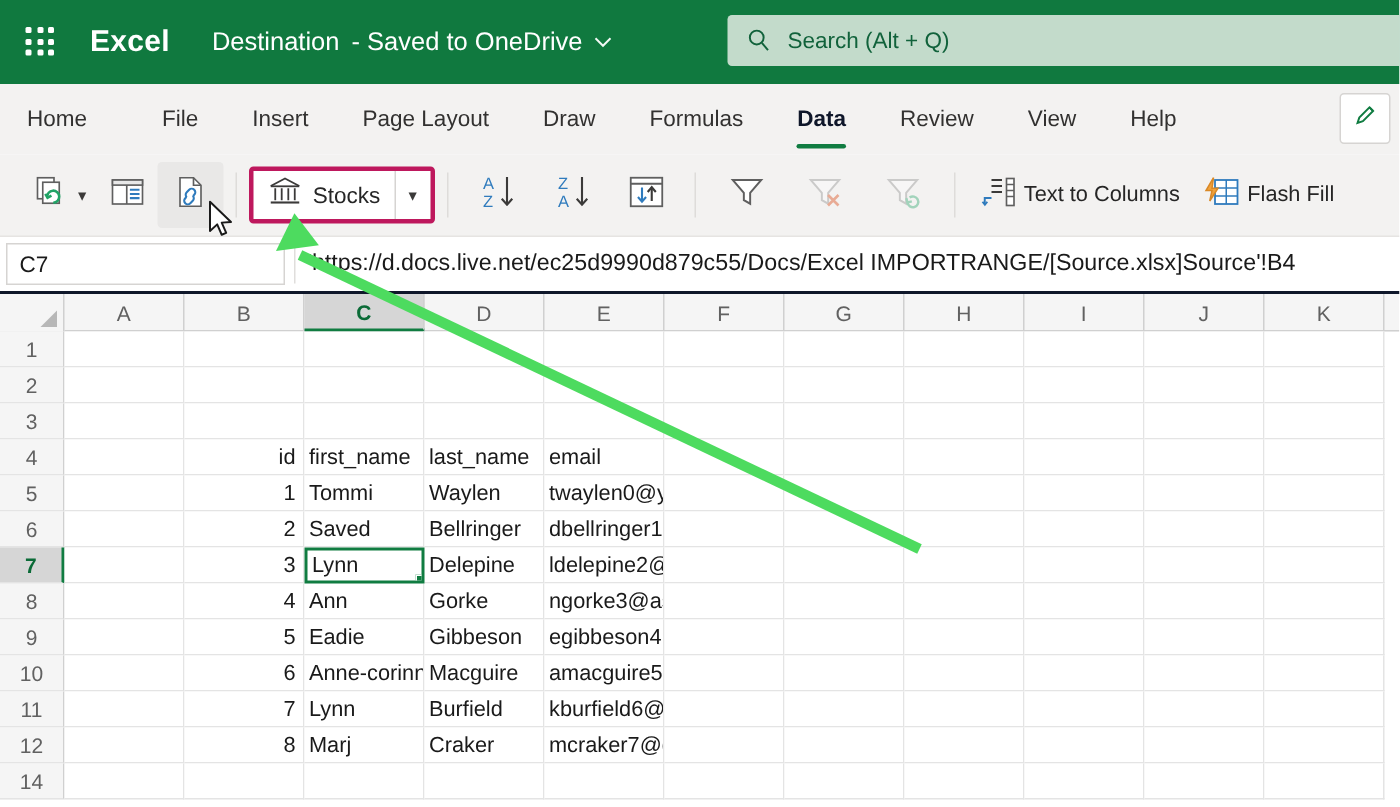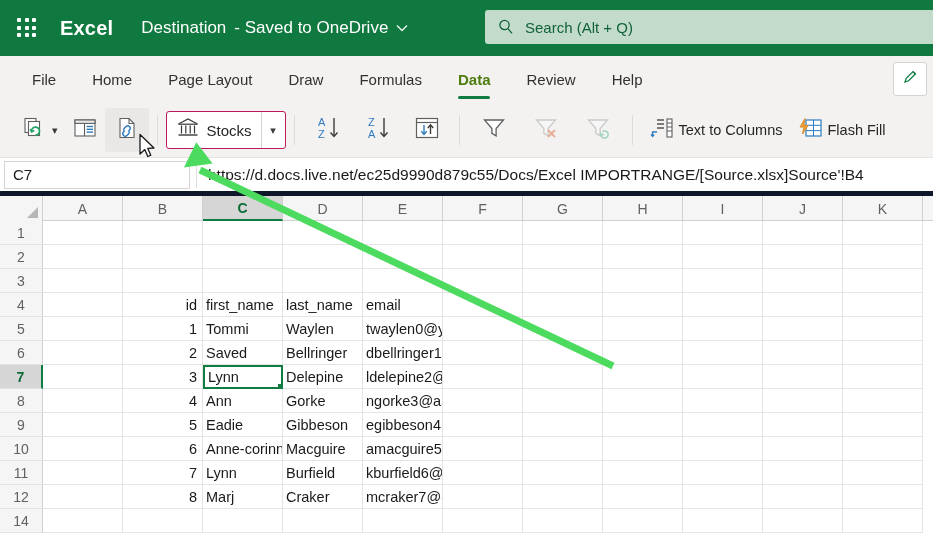--- a/index.html
+++ b/index.html
@@ -52,21 +52,21 @@
     background: #f3f2f1;
     display: flex; align-items: center;
   }
   .tab {
     font-size: 15px; color: #323130;
     padding: 0 18px; height: 47px;
     display: flex; align-items: center; position: relative;
     cursor: pointer; white-space: nowrap;
   }
   .tab.first { margin-left: 14px; }
-  .tab.active { font-weight: bold; color: #4d7c0f; }
+  .tab.active { font-weight: bold; color: #0f172a; }
   .tab.active::after {
     content: ""; position: absolute;
     left: 18px; right: 18px; bottom: 4px;
     height: 3px; background: #107c41; border-radius: 2px;
   }
   .pen-btn {
     position: absolute; right: 6px; top: 6px;
     width: 34px; height: 34px;
     border: 1px solid #d6d4d2; background: #ffffff;
     border-radius: 3px; display: flex; align-items: center; justify-content: center;
@@ -83,39 +83,39 @@
   }
   .rbtn {
     height: 44px; display: flex; align-items: center;
     padding: 0 7px; border-radius: 3px; cursor: pointer;
     gap: 5px; position: relative;
   }
   .rbtn.hovered { background: #e9e8e7; }
   .rbtn .lbl { font-size: 14.5px; color: #262626; white-space: nowrap; }
   .sep { width: 1px; height: 30px; background: #dedcda; margin: 0 8px; flex: none; }
   .stocks {
-    height: 38px; border: 1px solid #be185d; background: #fff;
+    height: 38px; border: 3px solid #be185d; background: #fff;
     border-radius: 3px; display: flex; align-items: center; cursor: pointer;
   }
   .stocks .body { display: flex; align-items: center; gap: 7px; padding: 0 9px; height: 100%; }
   .stocks .lbl { font-size: 15px; color: #262626; }
   .stocks .drop {
     width: 24px; height: 100%; border-left: 1px solid #d6d4d2;
     display: flex; align-items: center; justify-content: center;
   }
   .chevd { font-size: 11px; color: #3b3a39; }
   .dim { opacity: .38; }
 
   
   .fbar {
     position: absolute; top: 158px; left: 0;
     width: 933px; height: 38px;
     background: #ffffff;
     display: flex; align-items: center;
-    border-bottom: 5px solid #0f172a;
+    border-bottom: 2px solid #0f172a;
   }
   .namebox {
     width: 186px; height: 28px; margin-left: 4px;
     border: 1px solid #d6d4d2; background: #fff;
     display: flex; align-items: center; padding-left: 8px;
     font-size: 15px; color: #1a1a1a; cursor: text;
   }
   .fx-divider { width: 1px; height: 26px; background: #e0dedc; margin: 0 6px; }
   .finput {
     flex: 1; height: 28px; display: flex; align-items: center;
@@ -236,40 +236,46 @@
         <svg width="18" height="18" viewBox="0 0 18 18">
           <circle cx="7.5" cy="7" r="4.6" stroke="#11623b" stroke-width="1.3" fill="none"></circle>
           <line x1="10.9" y1="10.6" x2="15" y2="15.4" stroke="#11623b" stroke-width="1.3"></line>
         </svg>
       </span>
       <span class="stext">Search (Alt + Q)</span>
     </div>
   </div>
 
   <div class="tabstrip">
+    <div class="tab">
+        <span>Home</span>
+      </div>
     <div class="tab first">
         <span>File</span>
       </div>
     <div class="tab">
-        <span>Home</span>
+        <span>Insert</span>
       </div>
     <div class="tab">
         <span>Page Layout</span>
       </div>
     <div class="tab">
         <span>Draw</span>
       </div>
     <div class="tab">
         <span>Formulas</span>
       </div>
     <div class="tab active">
         <span>Data</span>
       </div>
     <div class="tab">
         <span>Review</span>
+      </div>
+    <div class="tab">
+        <span>View</span>
       </div>
     <div class="tab">
         <span>Help</span>
       </div>
     <div class="pen-btn">
       <span>
         <svg width="18" height="18" viewBox="0 0 18 18">
           <path d="M4 14L5.2 10.4L12 3.6L14.4 6L7.6 12.8Z" fill="none" stroke="#107c41" stroke-width="1.3"></path>
           <path d="M12 3.6L14.4 6" stroke="#107c41" stroke-width="1.3"></path>
         </svg>

